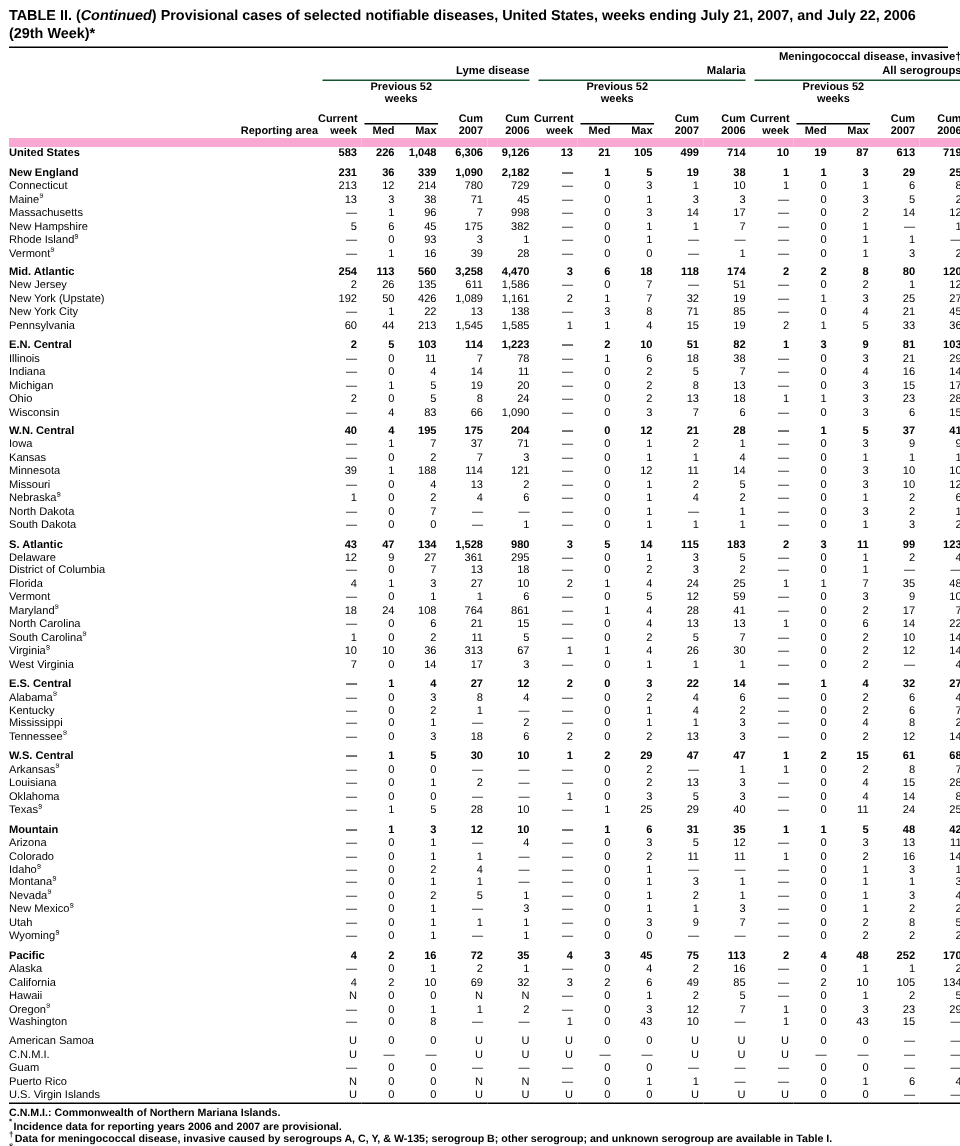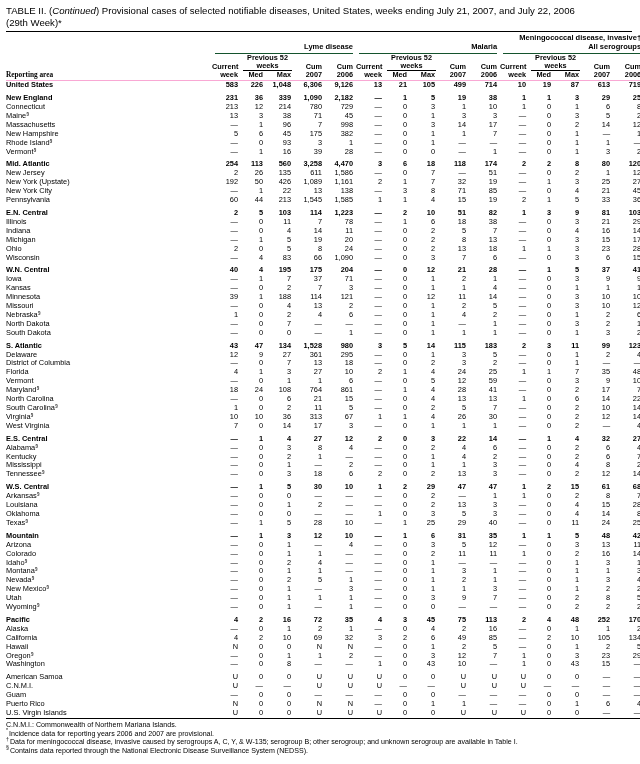--- a/index.html
+++ b/index.html
@@ -3,52 +3,52 @@
 <meta charset="utf-8">
 <style>
   html,body{margin:0;padding:0;background:#fff;}
   body{
     width:640px;height:764px;overflow:hidden;
     font-family:"Liberation Sans","DejaVu Sans",sans-serif;
     color:#000;-webkit-font-smoothing:antialiased;
   }
   .page{padding:5px 8px 0 6px;}
   .title{
-    font-size:9.6px;font-weight:normal;line-height:11.5px;
+    font-size:9.6px;font-weight:bold;line-height:11.5px;
     border-bottom:1.4px solid #000;padding-bottom:3px;margin-bottom:2px;
   }
   .title .it{font-style:italic;}
   table{border-collapse:collapse;table-layout:fixed;width:626px;margin-top:2px;}
   col.c-area{width:206px;}
   col.c-cw{width:29px;}
   col.c-med{width:25px;}
   col.c-max{width:28px;}
   col.c-cum{width:31px;}
   th,td{padding:0;margin:0;font-size:7.4px;line-height:8.9px;vertical-align:bottom;}
   thead th{font-weight:bold;}
   .grp{vertical-align:bottom;}
   .grp-inner{
     text-align:right;font-size:7.5px;line-height:8.8px;
     border-bottom:1px solid #14532d;margin:0 3px;padding-bottom:1px;
   }
   .sub1 th,.sub2 th{font-size:7.3px;line-height:8.2px;}
   .prev .prev-inner{
-    text-align:center;border-bottom:1px solid #000;margin:0 2px;padding-bottom:0px;
+    text-align:center;border-bottom:1px solid #000;margin:0 2px;padding-bottom:12px;
   }
   th.num,td.num{text-align:right;padding-right:3px;}
-  th.ra{text-align:left;vertical-align:bottom;font-family:Liberation Serif, serif;}
-  .hdr-bottom{border-bottom:1px solid #f9a8d4;padding-bottom:1px;}
+  th.ra{text-align:right;vertical-align:bottom;}
+  .hdr-bottom{border-bottom:6px solid #f9a8d4;padding-bottom:1px;}
   tbody td{white-space:nowrap;overflow:hidden;}
   td.area{text-align:left;}
   tr.bold td{font-weight:bold;}
   tr.spacer td{height:4px;line-height:4px;font-size:1px;}
   tbody{border-bottom:1px solid #000;}
   sup{font-size:5.2px;vertical-align:super;line-height:0;}
   .footnotes{margin-top:2px;}
-  .fn{font-size:7.1px;line-height:8.6px;white-space:pre-wrap;}
+  .fn{font-size:7.1px;line-height:8.6px;white-space:pre-wrap;font-weight:bold;}
   .fn sup{margin-right:1px;}
 </style>
 </head>
 <body>
 
 <div class="page">
 
   <div class="title"><span>TABLE II. (</span><span class="it">Continued</span><span>) Provisional cases of selected notifiable diseases, United States, weeks ending July 21, 2007, and July 22, 2006</span><br><span>(29th Week)*</span></div>
 
   <table>

